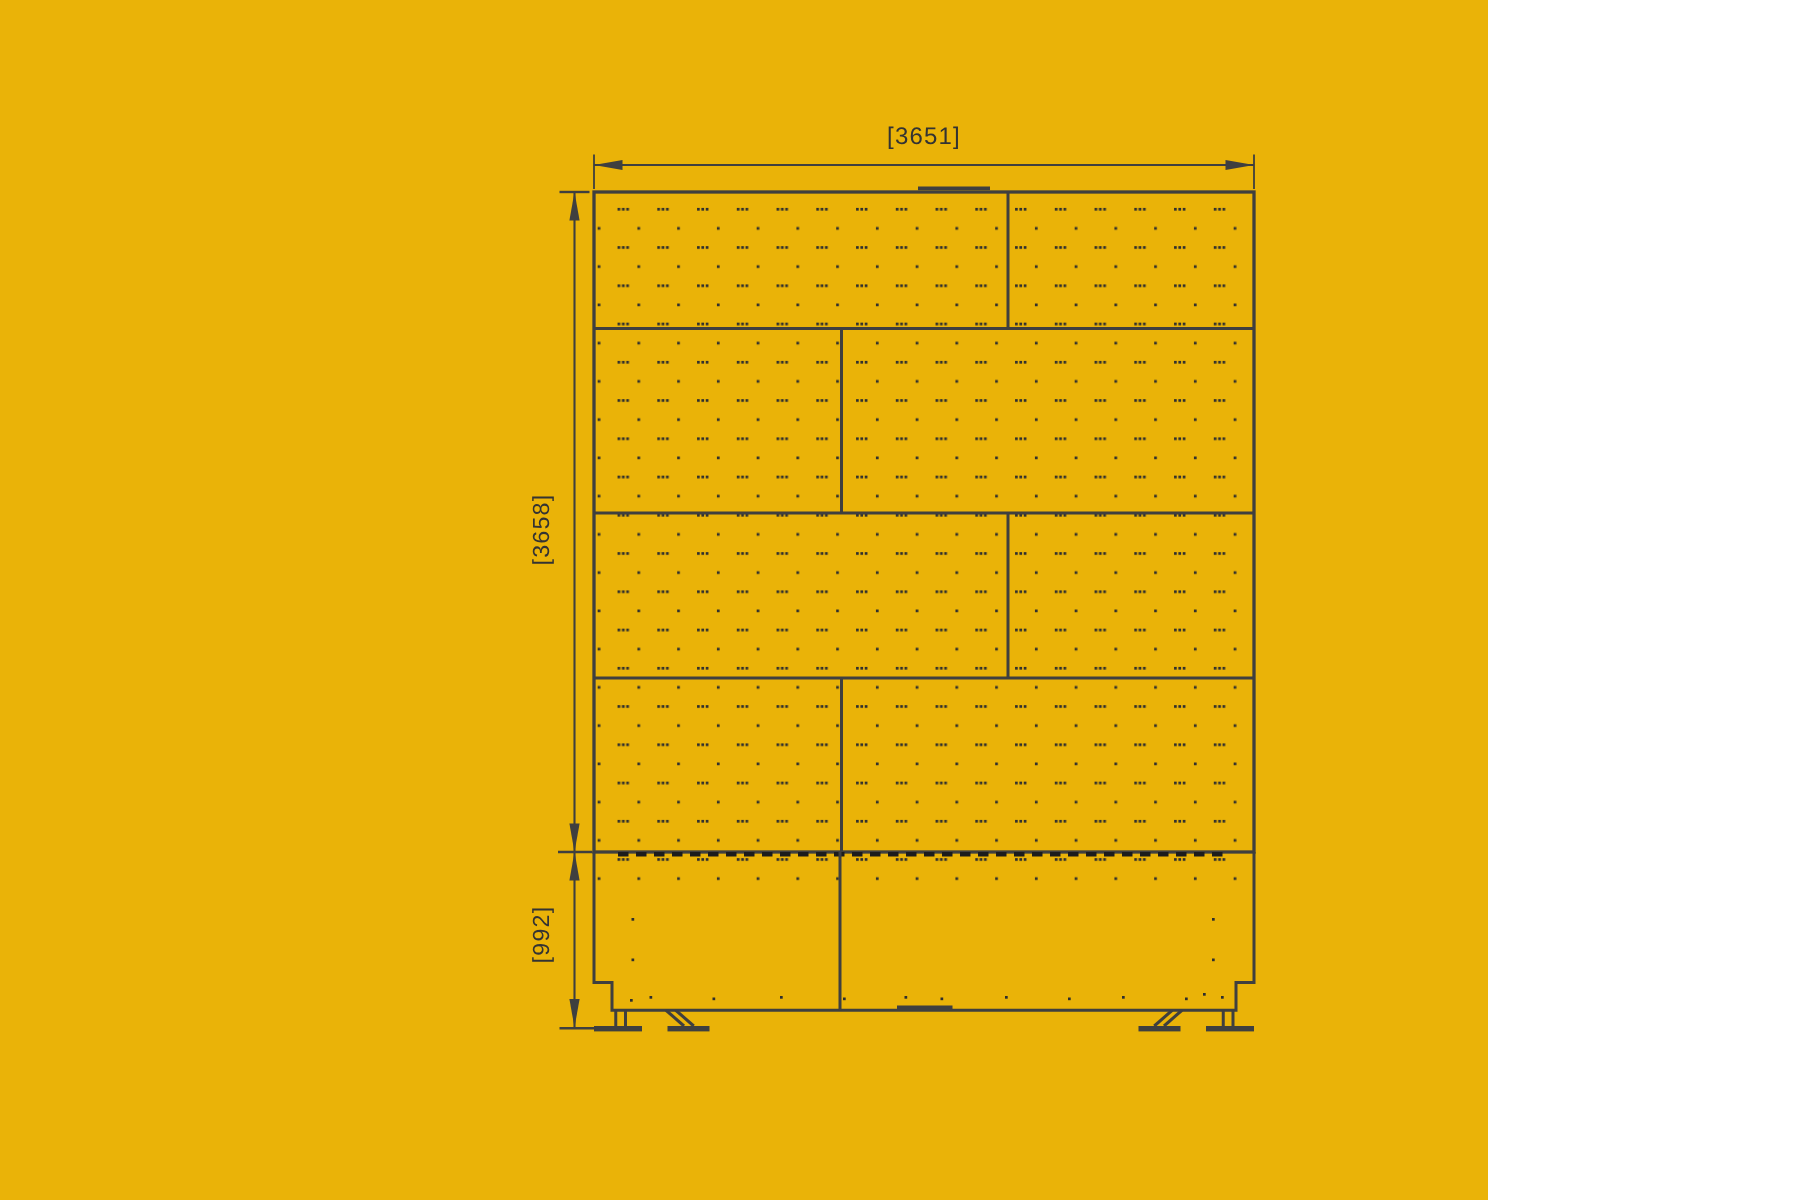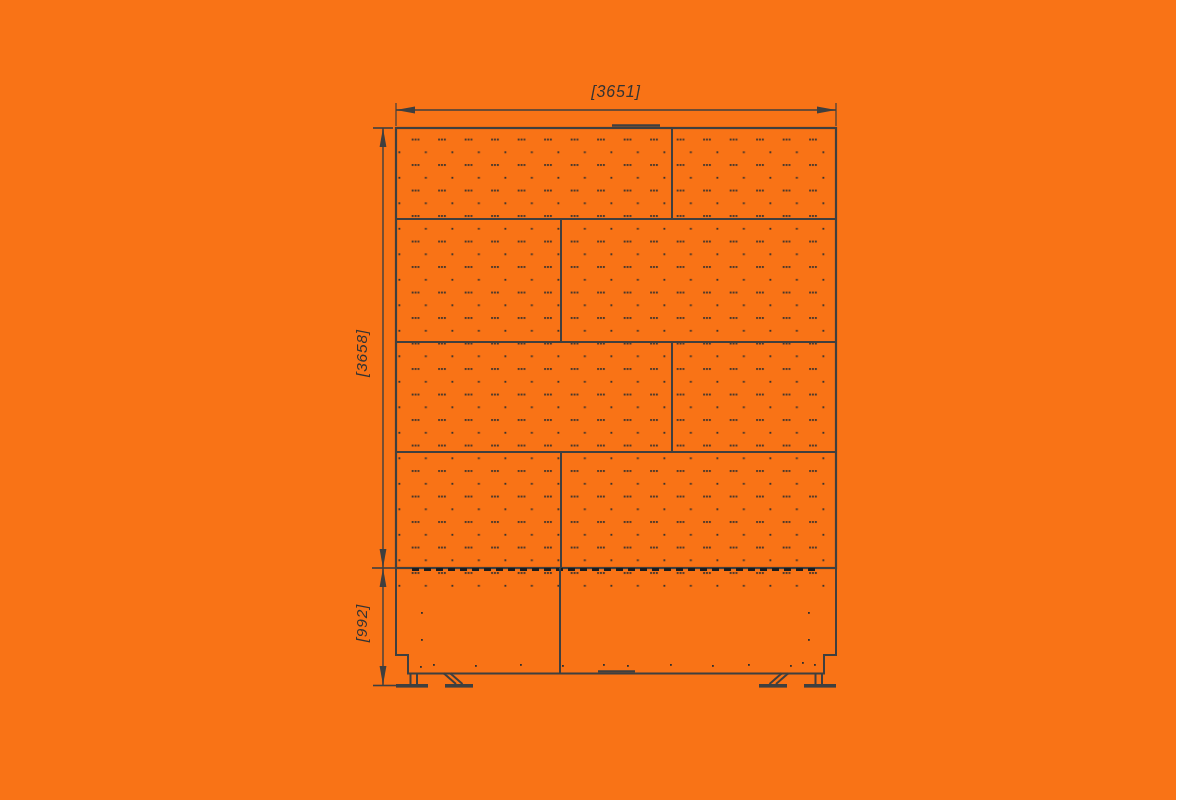--- a/index.html
+++ b/index.html
@@ -1,22 +1,21 @@
 <!DOCTYPE html>
 <html><head>
 <meta charset="utf-8">
 <style>
   html,body{margin:0;padding:0;background:#ffffff;}
   .page{
     position:relative;
-    width:1176px;height:800px;
-    background:#f97316;
+    width:992px;height:800px;
+    background:#eab308;
     overflow:hidden;
     font-family:"Liberation Sans", sans-serif;
-    font-style:italic;
   }
   .drawing-svg{position:absolute;left:0;top:0;}
   .dim-label{
     position:absolute;
     color:#333333;
     font-size:15.5px;
     font-weight:400;
     letter-spacing:0.8px;
     text-align:center;
     white-space:nowrap;

